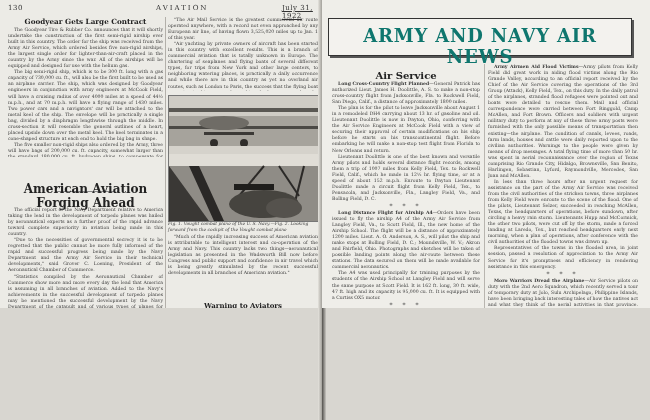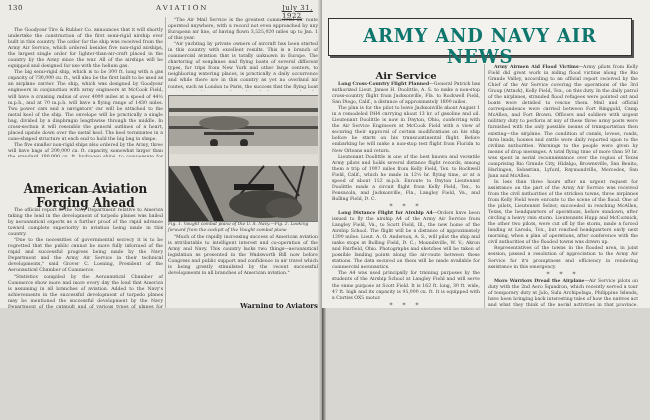--- a/index.html
+++ b/index.html
@@ -22,20 +22,21 @@
   .folio { position:absolute; font-size:6px; color:#333; }
 </style>
 </head>
 <body>
 
 <div class="page" id="left-page">
   <div class="runhead" style="left:8px;">130</div>
   <div class="runhead" style="left:156px;letter-spacing:2px;">AVIATION</div>
   <div class="runhead" style="left:282px;text-decoration:underline;">July 31, 1922</div>
 
+  <div class="h2" style="left:8px;top:17px;width:155px;font-size:7.2px;">Goodyear Gets Large Contract</div>
   <div class="txt" style="left:8px;top:27px;width:155px;height:130px;">
     <p>The Goodyear Tire &amp; Rubber Co. announces that it will shortly undertake the construction of the first semi-rigid airship ever built in this country. The order for the ship was received from the Army Air Service, which ordered besides five non-rigid airships, the largest single order for lighter-than-air-craft placed in the country by the Army since the war. All of the airships will be equipped and designed for use with the helium gas.</p>
     <p>The big semi-rigid ship, which is to be 300 ft. long with a gas capacity of 730,000 cu. ft., will also be the first built to be used as an airplane carrier. The ship, which was designed by Goodyear engineers in conjunction with army engineers at McCook Field, will have a cruising radius of over 4000 miles at a speed of 44½ m.p.h., and at 70 m.p.h. will have a flying range of 1430 miles. Two power cars and a navigators' car will be attached to the metal keel of the ship. The envelope will be practically a single bag, divided by a diaphragm lengthwise through the middle. In cross-section it will resemble the general outlines of a heart, placed upside down over the metal keel. The keel terminates in a cone-shaped structure at each end to hold the big bag in shape.</p>
     <p>The five smaller non-rigid ships also ordered by the Army, three will have bags of 200,000 cu. ft. capacity, somewhat larger than the standard 180,000 cu. ft. hydrogen ships, to compensate for the difference in lifting power between hydrogen and helium. The two smaller ships of 130,000 cu. ft. capacity will be comparable with the 90,000 cu. ft. hydrogen training ships.</p>
 
   </div>
   <div class="rule" style="left:55px;top:191px;width:60px;background:#888;"></div>
 
   <div class="h2" style="left:8px;top:182px;width:155px;font-size:12px;">American Aviation Forging Ahead</div>
   <div class="txt" style="left:8px;top:207px;width:155px;height:200px;">
@@ -73,21 +74,21 @@
       <rect x="65" y="88" width="40" height="6" fill="#1f1e1c"></rect>
       <ellipse cx="115" cy="112" rx="18" ry="10" fill="#55524d"></ellipse>
     </svg>
   </div>
   <div class="caption">Fig. 1. Vought combat plane of the U. S. Navy.—Fig. 2. Looking forward from the cockpit of the Vought combat plane</div>
 
   <div class="txt" style="left:168px;top:234px;width:150px;height:62px;">
     <p>"Much of the rapidly increasing success of American aviation is attributable to intelligent interest and co-operation of the Army and Navy. This country lacks two things—aeronautical legislation as presented in the Wadsworth Bill now before Congress and public support and confidence in air travel which is being greatly stimulated by the recent successful developments in all branches of American aviation."</p>
   </div>
 
-  <div class="h2" style="left:168px;top:301px;width:150px;font-size:7px;text-align:right;">Warning to Aviators</div>
+  <div class="h2" style="left:168px;top:301px;width:150px;font-size:7px;">Warning to Aviators</div>
   <div class="txt" style="left:168px;top:311px;width:150px;height:95px;">
     <p>The following information has been received from S. K. Blythe, of Johnson and Higgins, Average Adjusters and Insurance Brokers, New York. Mr. Blythe is the organizer of the successful Aeronautic Executives' Luncheons.</p>
     <p>"At High Hill Beach, New York via Belmore, L. I., near the U. S. Coast Guard Station No. 87, there is a large platform, painted green, and displaying the numerals 87 in large size, painted white. The platform is surrounded with grass about 7 ft. high, which forms an apparently level surface about one-half mile wide and two miles long. From the air this would appear to be an ideal landing field, the more so as the number 87 may be mistaken for an identification marker; in reality this surface is an exceedingly marshy ground, and should a pilot attempt to land there he would undoubtedly damage his machine."</p>
     <p>Aviation would welcome it if more of its readers would contribute information of this kind.</p>
   </div>
   <div class="rule" style="left:165px;top:17px;width:1px;height:385px;background:#b3b0aa;"></div>
 </div>
 
 <div class="gutter"></div>
 

